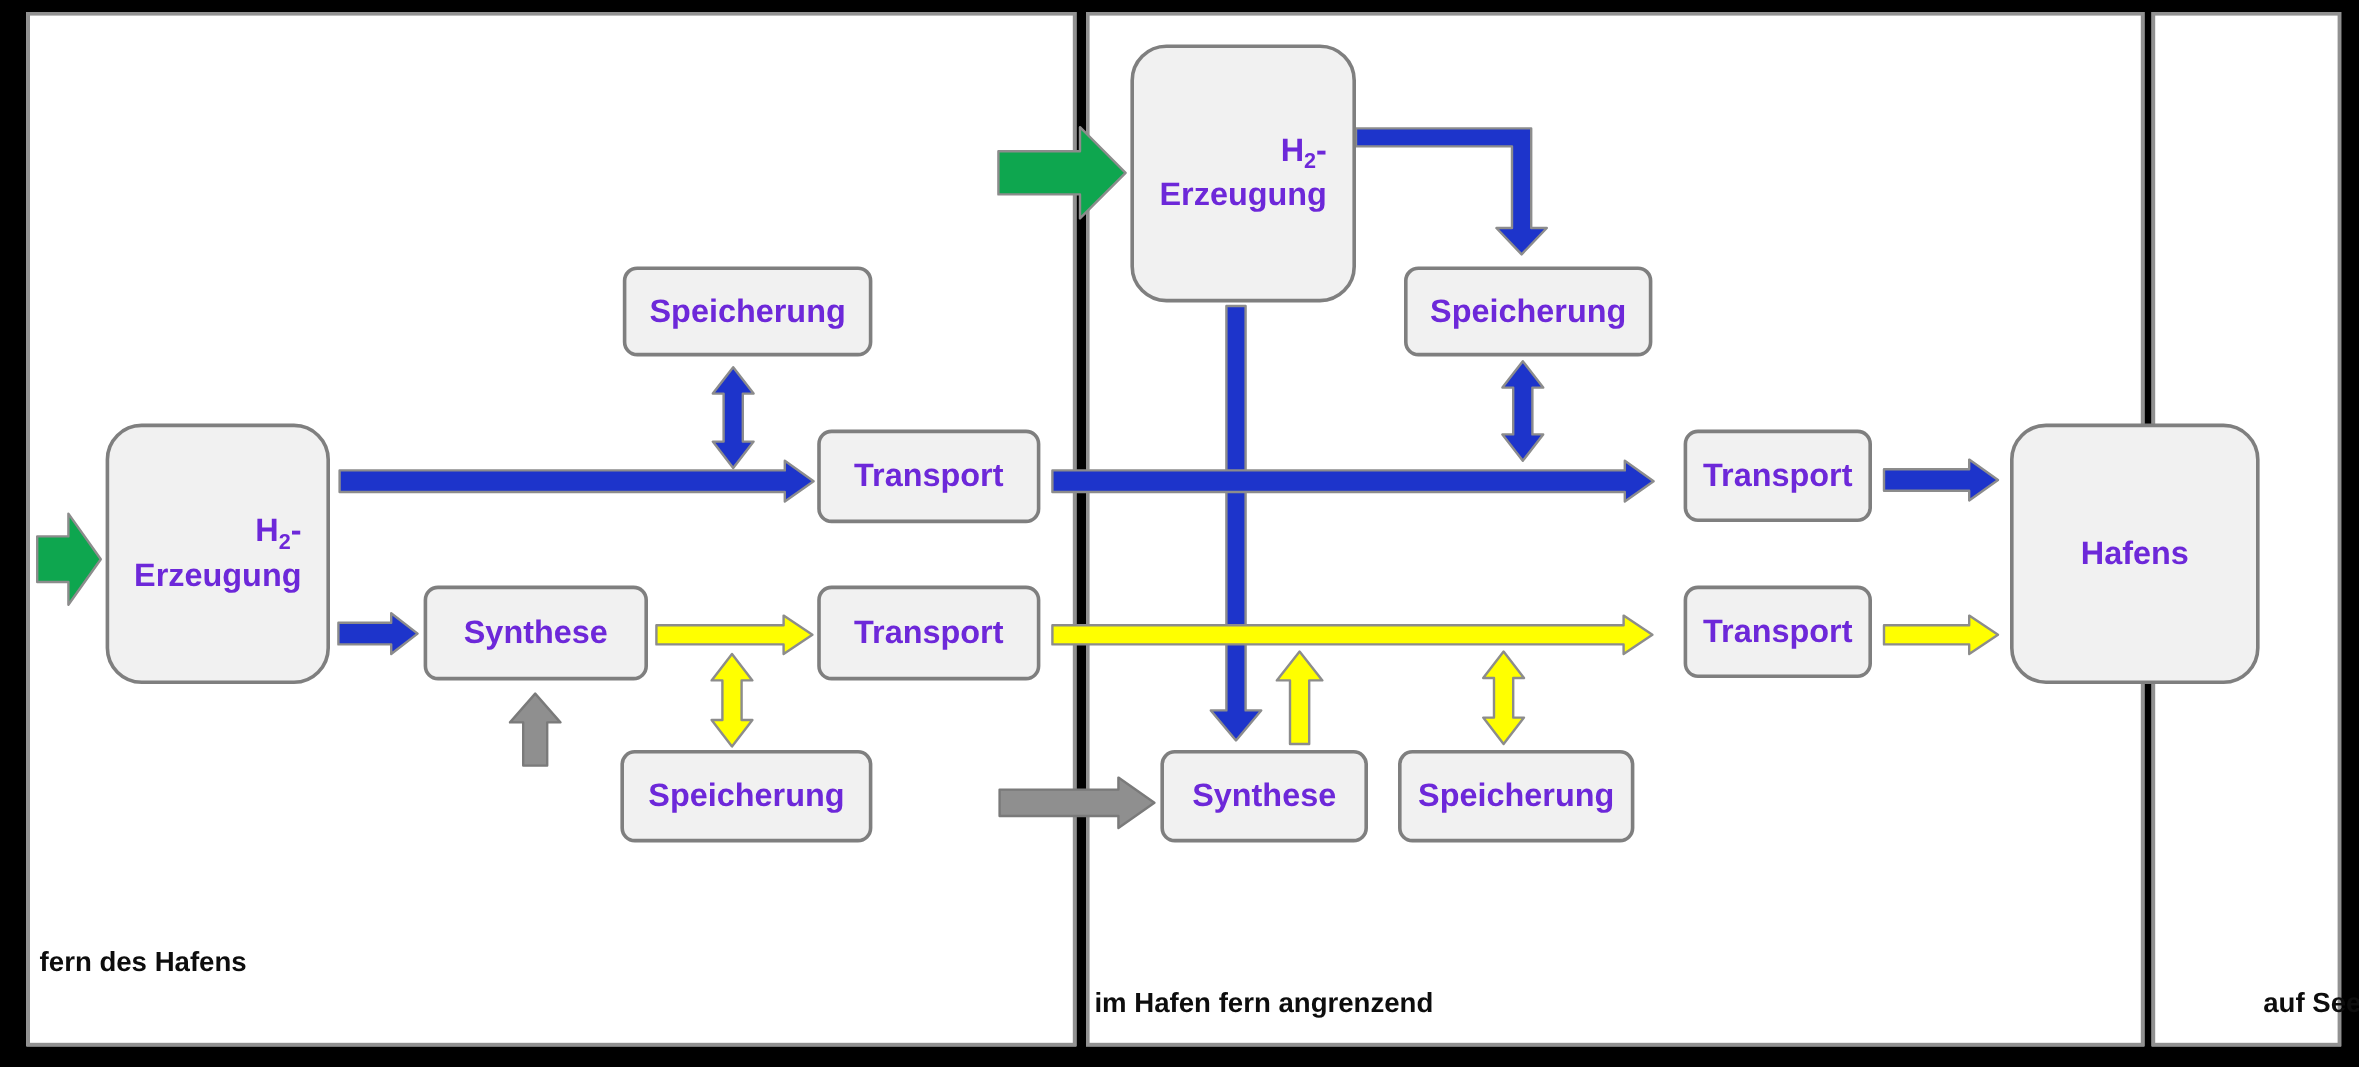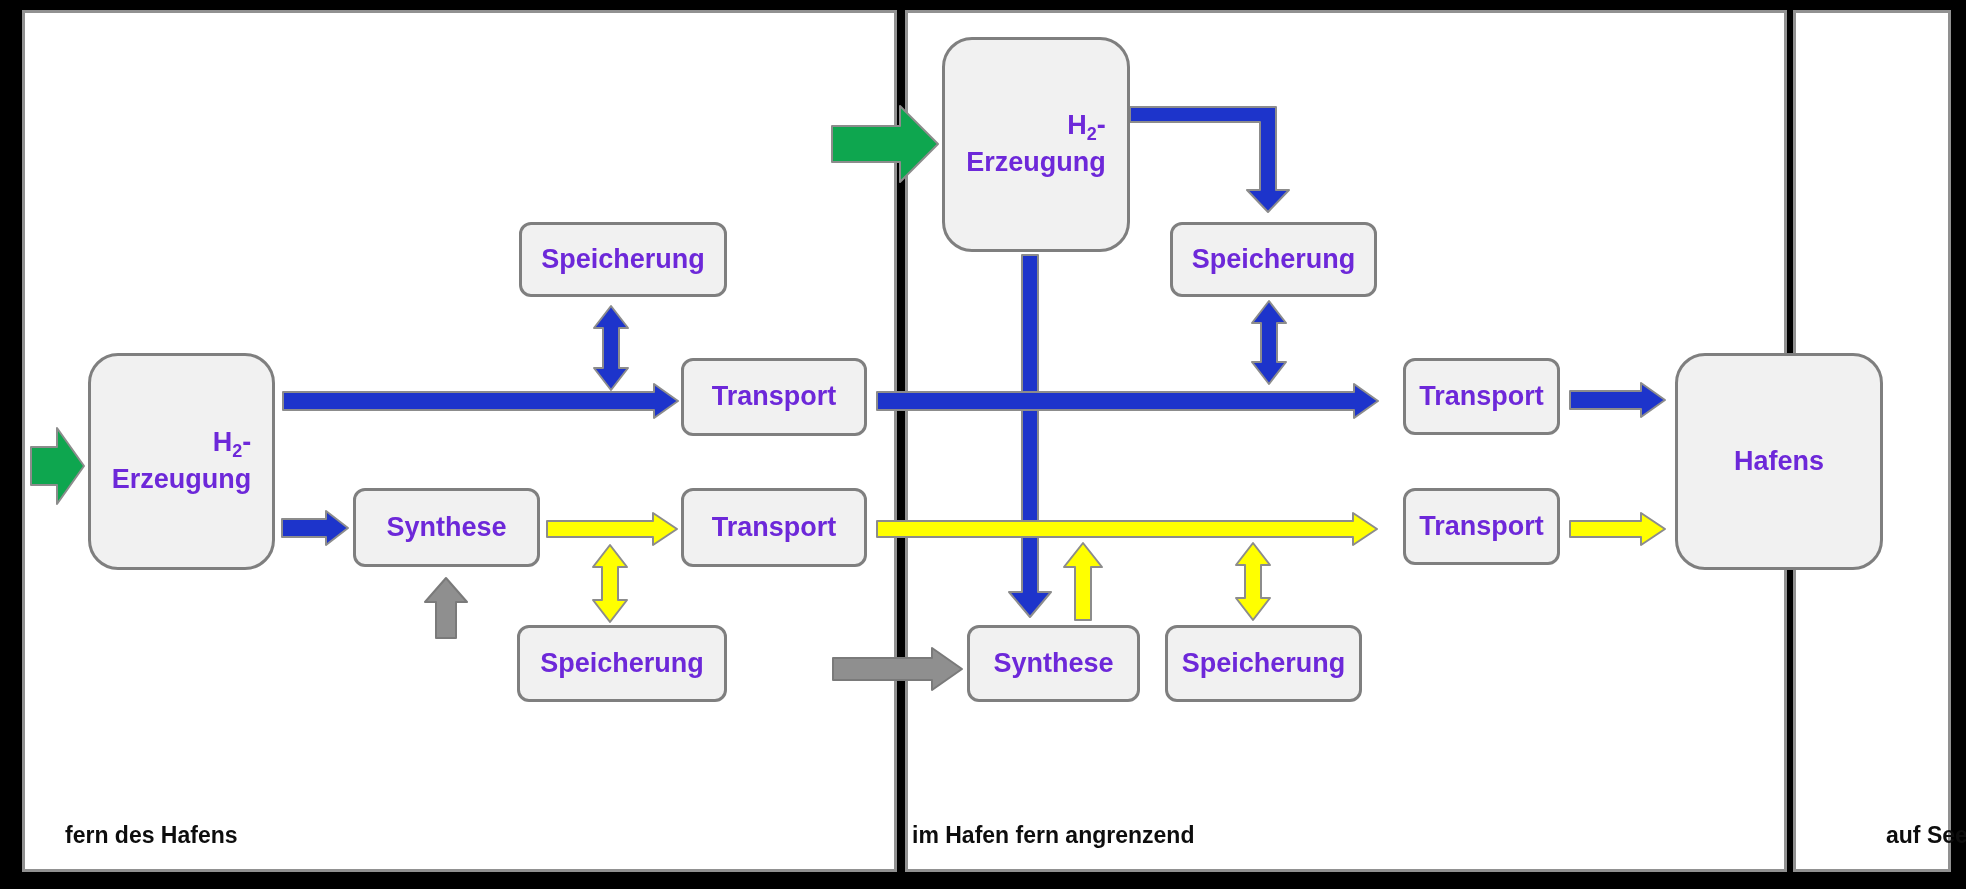--- a/index.html
+++ b/index.html
@@ -49,21 +49,21 @@
   #bx-sy-m     {left:967px; top:625px; width:173px; height:77px;}
   #bx-sp-mb    {left:1165px;top:625px; width:197px; height:77px;}
   #bx-tr-rt    {left:1403px;top:358px; width:157px; height:77px;}
   #bx-tr-rb    {left:1403px;top:488px; width:157px; height:77px;}
   #bx-nutzung  {left:1675px;top:353px; width:208px; height:217px;}
   .zone-label{
     position:absolute;
     font-weight:bold;color:#0d0d0d;font-size:23px;
     white-space:nowrap;
   }
-  #zl-fern {left:33px;  top:822px;margin-left:32px;}
+  #zl-fern {left:33px;  top:788px;}
   #zl-hafen{left:912px; top:822px;}
   #zl-see  {left:1886px;top:822px;}
 </style>
 </head>
 <body>
 
 <div id="stage">
 
   <div class="panel" id="panel-fern"></div>
   <div class="panel" id="panel-hafen"></div>

